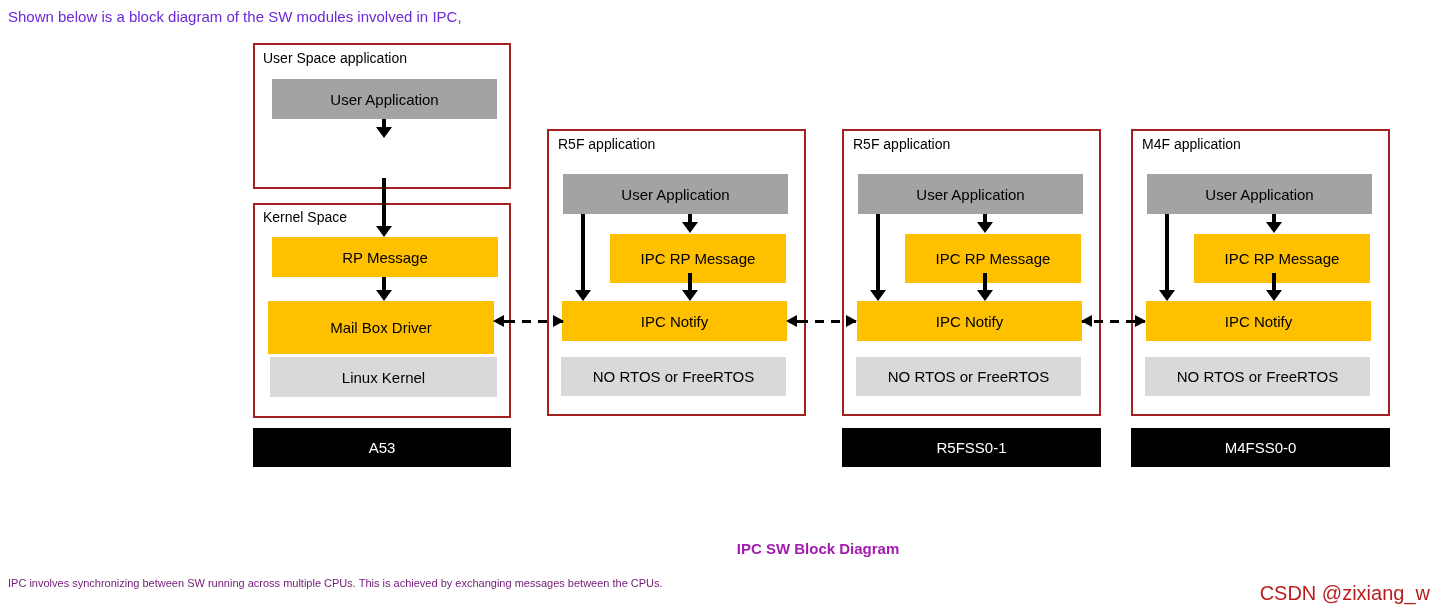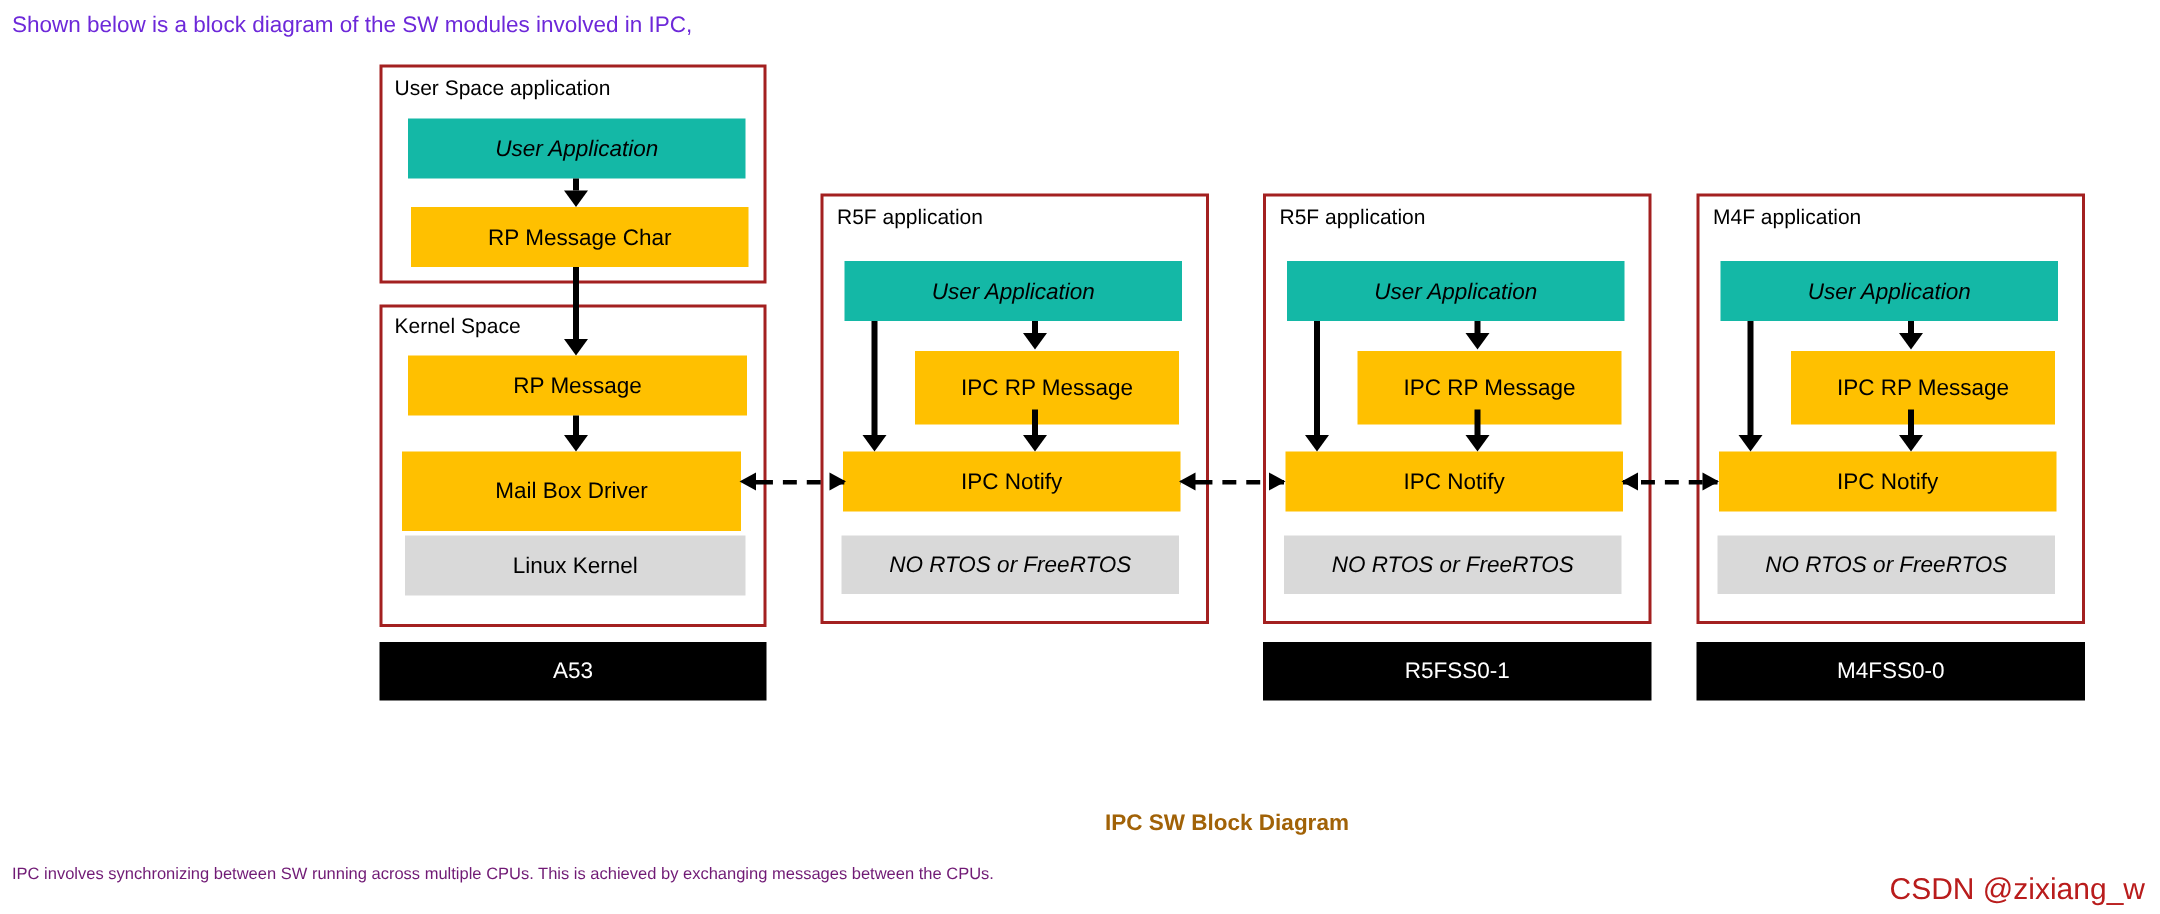--- a/index.html
+++ b/index.html
@@ -4,30 +4,30 @@
 <style>
   html,body { margin:0; padding:0; background:#ffffff; }
   .page {
     position:relative; width:1440px; height:609px; overflow:hidden;
     font-family:"Liberation Sans", sans-serif; color:#1a1a1a; background:#ffffff;
   }
   * { box-sizing:border-box; }
 
   .intro { position:absolute; left:8px; top:8px; font-size:15px; color:#6d28d9; }
   .caption { position:absolute; left:818px; top:540px; transform:translateX(-50%);
-             font-size:15px; font-weight:bold; color:#a16207; white-space:nowrap; }
+             font-size:15px; font-weight:bold; color:#a21caf; white-space:nowrap; }
   .footer { position:absolute; left:8px; top:577px; font-size:11px; color:#701a75; }
   .watermark { position:absolute; right:10px; top:582px; font-size:20px; color:#b91c1c;text-align:center; }
 
   .col { position:absolute; }
   .container-red { position:absolute; border:2px solid #a32020; background:#fff; z-index:0; }
   .ctitle { position:absolute; font-size:14px; color:#000; z-index:2; white-space:nowrap; }
   .box { position:absolute; display:flex; align-items:center; justify-content:center;
          font-size:15px; color:#000; z-index:2; white-space:nowrap; }
-  .green { background:#14b8a6;font-style:italic; }
+  .green { background:#a3a3a3; }
   .orange { background:#ffc000; }
   .grayb { background:#d9d9d9; }
   .cpu-bar { position:absolute; background:#000000; color:#fff; display:flex;
              align-items:center; justify-content:center; font-size:15px; z-index:2; }
 
   
   .varrow { position:absolute; width:4px; background:#000; z-index:4; }
   .varrow::after { content:""; position:absolute; top:100%; left:50%;
     transform:translateX(-50%); width:0; height:0;
     border-left:8px solid transparent; border-right:8px solid transparent;
@@ -47,36 +47,35 @@
   
   .col-std { top:129px; width:259px; height:338px; }
   .col-std .frame   { left:0; top:0; width:259px; height:287px; }
   .col-std .title   { left:11px; top:7px; }
   .col-std .uapp    { left:16px; top:45px; width:225px; height:40px; }
   .col-std .arr-long{ left:34px; top:85px; height:76px; }
   .col-std .arr-s1  { left:141px; top:85px; height:8px; }
   .col-std .rpmsg   { left:63px; top:105px; width:176px; height:49px; }
   .col-std .arr-s2  { left:141px; top:144px; height:17px; }
   .col-std .notify  { left:15px; top:172px; width:225px; height:40px; }
-  .col-std .osbox   { left:14px; top:228px; width:225px; height:39px;font-style:italic; }
+  .col-std .osbox   { left:14px; top:228px; width:225px; height:39px; }
   .col-std .cpu-bar { left:0; top:299px; width:259px; height:39px; }
 </style>
 </head>
 <body>
 
 <div class="page">
 
   <div class="intro">Shown below is a block diagram of the SW modules involved in IPC,</div>
 
   <div class="col" style="left:253px; top:43px; width:258px; height:424px;">
     <div class="container-red" style="left:0; top:0; width:258px; height:146px;"></div>
     <div class="ctitle" style="left:10px; top:7px;">User Space application</div>
     <div class="box green" style="left:19px; top:36px; width:225px; height:40px;">User Application</div>
     <div class="varrow" style="left:129px; top:76px; height:8px;"></div>
-    <div class="box orange" style="left:21px; top:95px; width:225px; height:40px;">RP Message Char</div>
     <div class="varrow" style="left:129px; top:135px; height:48px;"></div>
 
     <div class="container-red" style="left:0; top:160px; width:258px; height:215px;"></div>
     <div class="ctitle" style="left:10px; top:166px;">Kernel Space</div>
     <div class="box orange" style="left:19px; top:194px; width:226px; height:40px;">RP Message</div>
     <div class="varrow" style="left:129px; top:234px; height:13px;"></div>
     <div class="box orange" style="left:15px; top:258px; width:226px; height:53px;">Mail Box Driver</div>
     <div class="box grayb" style="left:17px; top:314px; width:227px; height:40px;">Linux Kernel</div>
 
     <div class="cpu-bar" style="left:0; top:385px; width:258px; height:39px;">A53</div>

